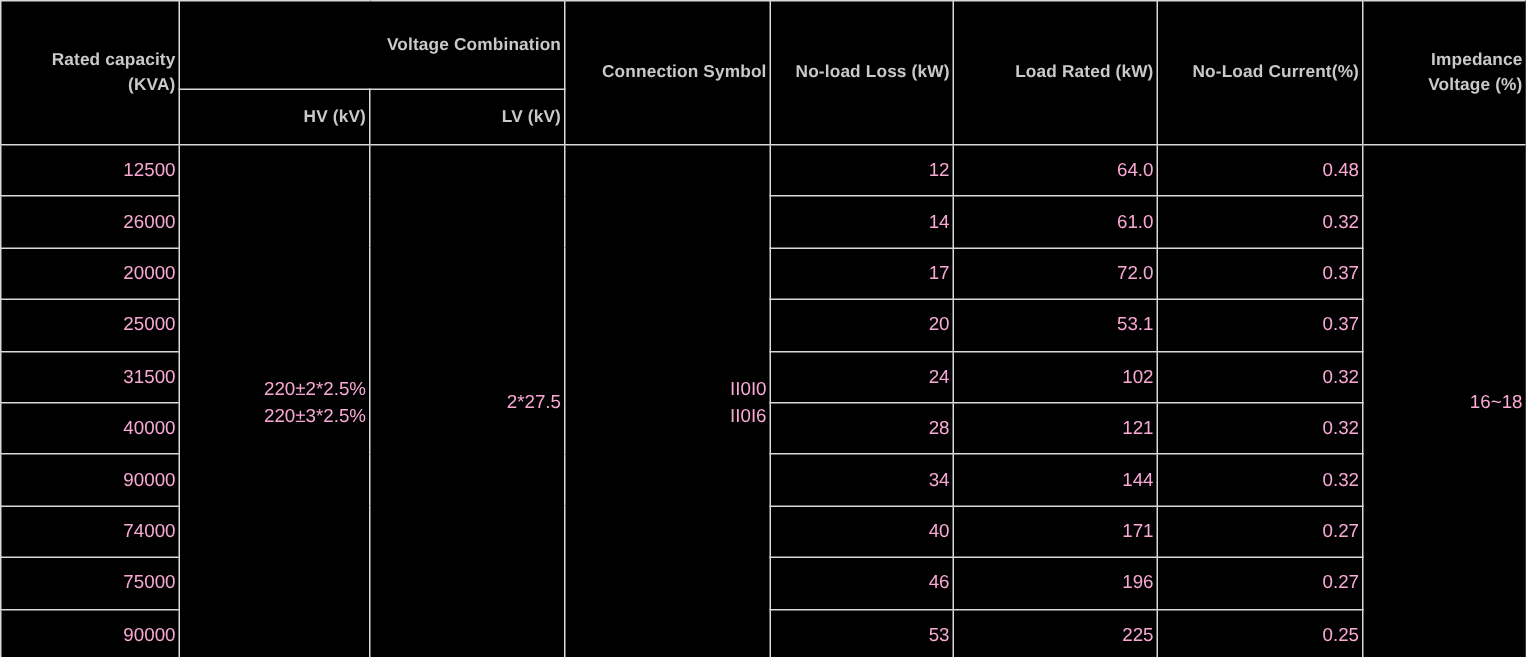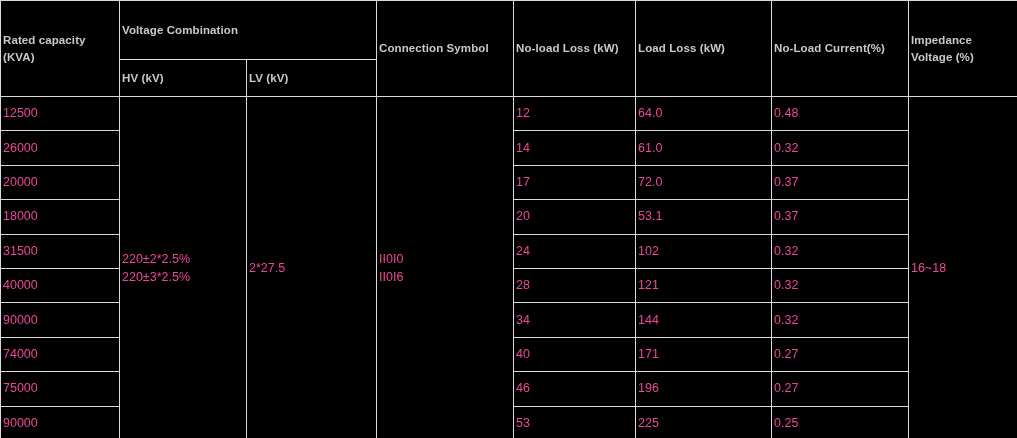--- a/index.html
+++ b/index.html
@@ -16,34 +16,34 @@
   #spec-table {
     width: 1017px;
     height: 438px;
     border-collapse: collapse;
     table-layout: fixed;
     background: #000000;
   }
   #spec-table th,
   #spec-table td {
     border: 1px solid #d9d9d9;
-    text-align: left;
+    text-align: right;
     vertical-align: middle;
     padding: 0 2px;
     background: #000000;
   }
   #spec-table thead th {
     color: #c9c9c9;
     font-size: 11.5px;
     font-weight: bold;
     line-height: 1.45;
     letter-spacing: 0.1px;
   }
   #spec-table tbody td {
-    color: #ec4899;
+    color: #f9a8d4;
     font-size: 12.5px;
     font-weight: normal;
     line-height: 1.5;
   }
   td.multi-line {
     line-height: 2.6;
     white-space: pre-line;
   }
   .col-capacity   { width: 119px; }
   .col-hv         { width: 127px; }
@@ -72,21 +72,21 @@
     <col class="col-impedance">
   </colgroup>
   <thead>
     <tr class="hdr-row-1">
       <th rowspan="2" class="multi-line">Rated
 capacity
 (KVA)</th>
       <th colspan="2">Voltage Combination</th>
       <th rowspan="2">Connection Symbol</th>
       <th rowspan="2">No-load Loss (kW)</th>
-      <th rowspan="2">Load Loss (kW)</th>
+      <th rowspan="2">Load Rated (kW)</th>
       <th rowspan="2" class="multi-line">No-Load
 Current(%)</th>
       <th rowspan="2" class="multi-line">Impedance
 Voltage (%)</th>
     </tr>
     <tr class="hdr-row-2">
       <th>HV (kV)</th>
       <th>LV (kV)</th>
     </tr>
   </thead>
@@ -109,21 +109,21 @@
       <td>61.0</td>
       <td>0.32</td>
     </tr>
     <tr>
       <td>20000</td>
       <td>17</td>
       <td>72.0</td>
       <td>0.37</td>
     </tr>
     <tr>
-      <td>18000</td>
+      <td>25000</td>
       <td>20</td>
       <td>53.1</td>
       <td>0.37</td>
     </tr>
     <tr>
       <td>31500</td>
       <td>24</td>
       <td>102</td>
       <td>0.32</td>
     </tr>

